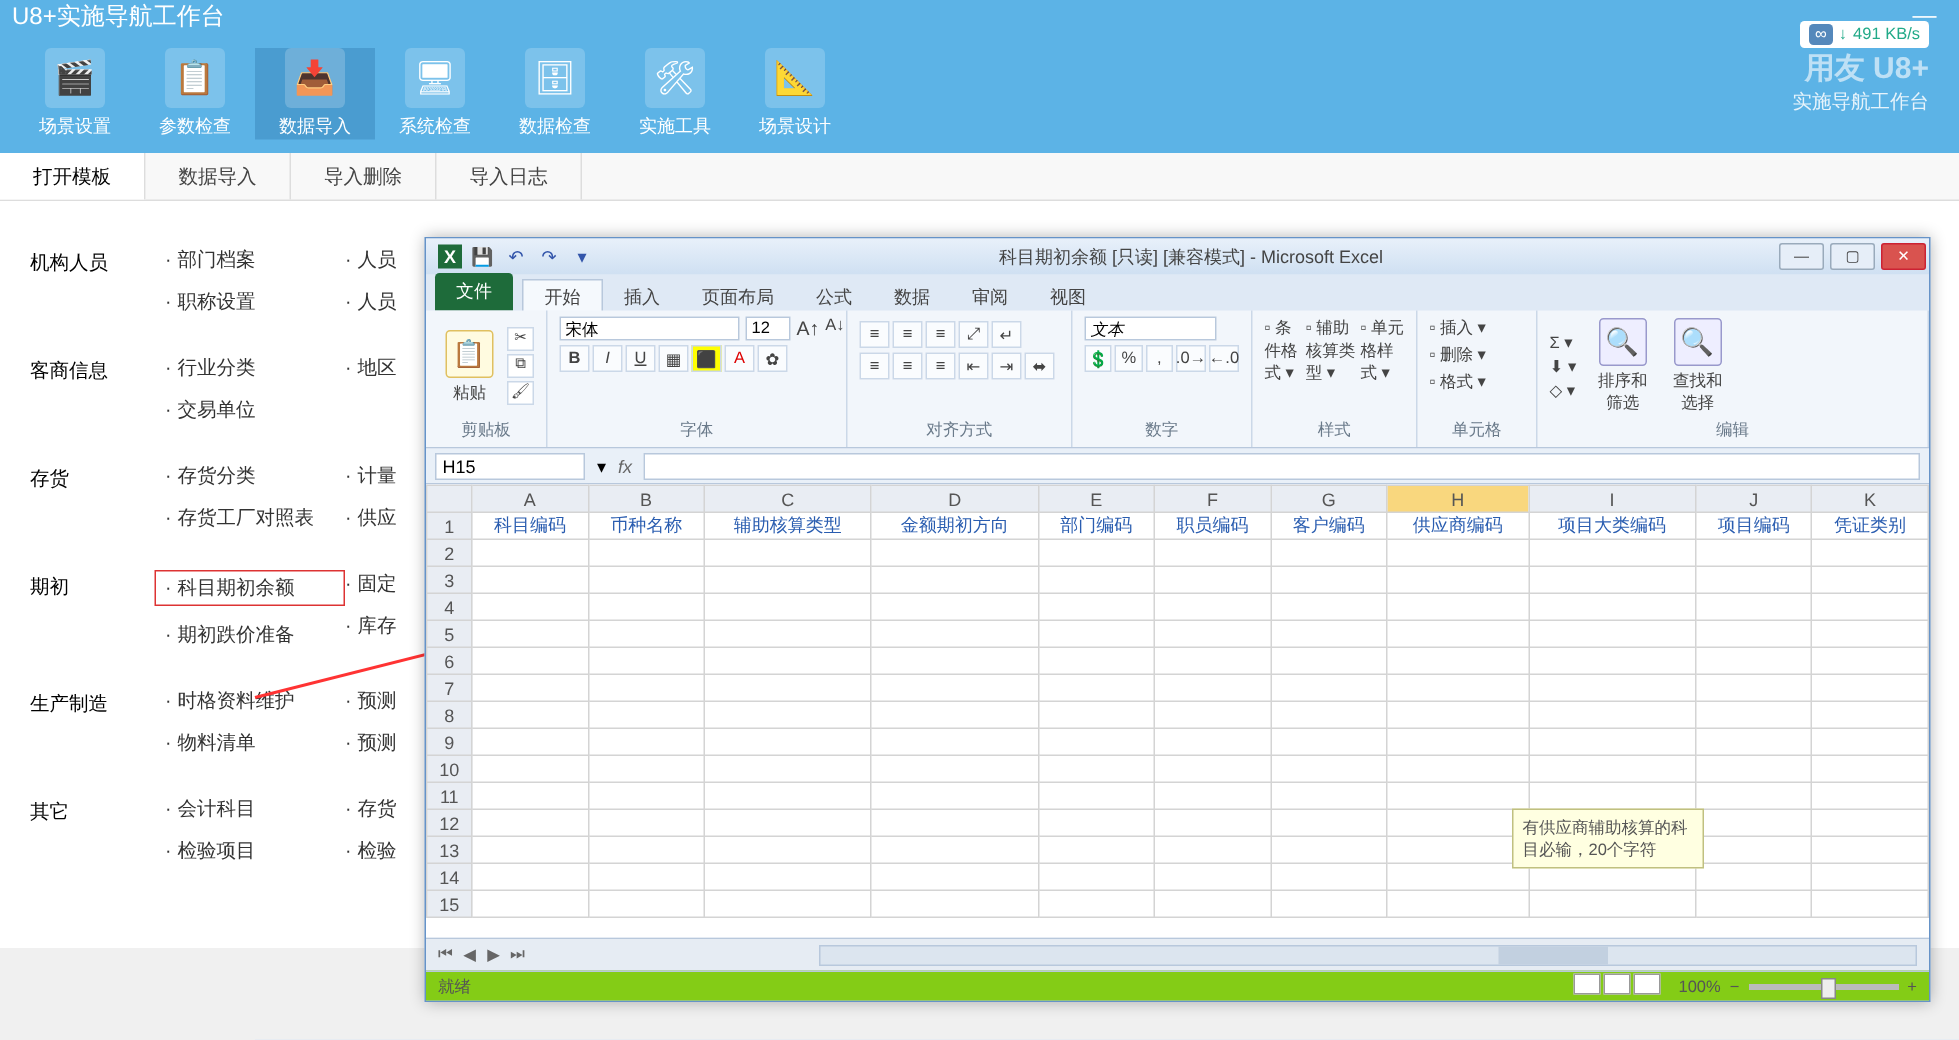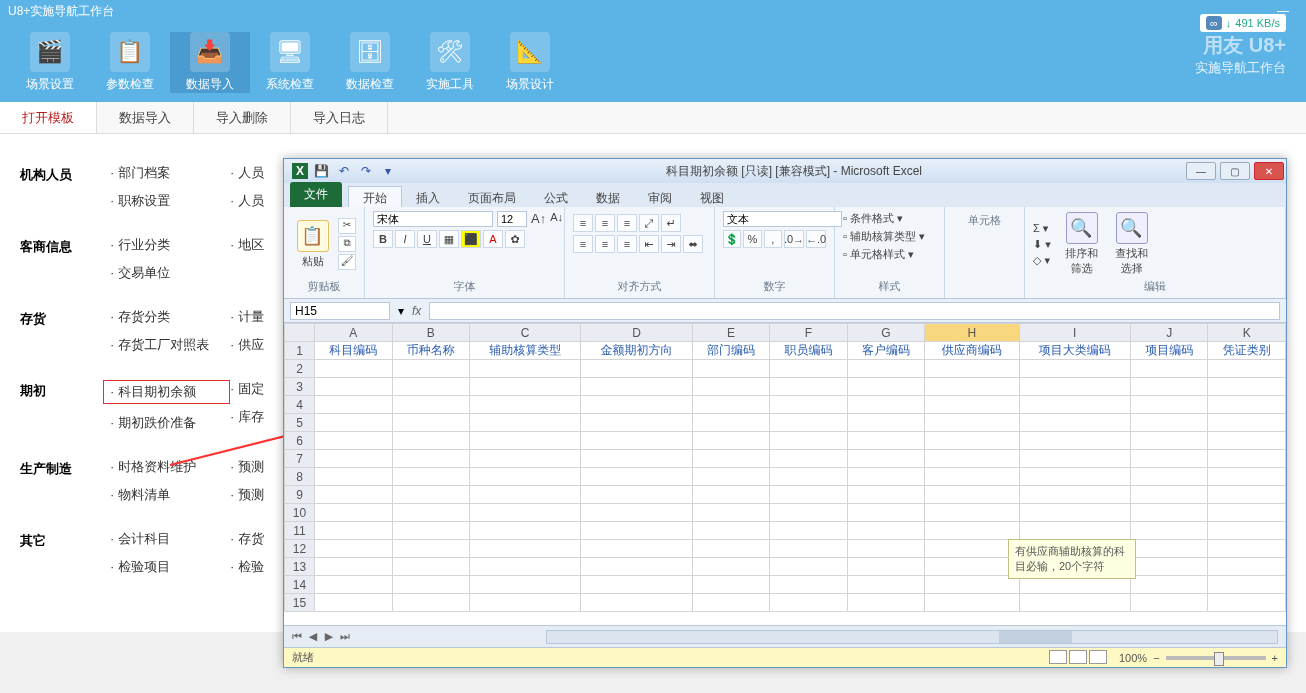--- a/index.html
+++ b/index.html
@@ -1,37 +1,37 @@
 <!DOCTYPE html>
 <html><head>
 <meta charset="utf-8">
 <style>
 * { margin: 0; padding: 0; box-sizing: border-box; font-family: "Microsoft YaHei", SimSun, sans-serif; }
 body { background: #f0f0f0; width: 1306px; height: 693px; overflow: hidden; position: relative; }
 
 
-.u8-titlebar { background: #5cb3e6; color: #fff; font-size: 12px; padding: 3px 8px; height: 22px; display: flex; justify-content: space-between; align-items: center; }
+.u8-titlebar { background: #5cb3e6; color: #fff; font-size: 16px; padding: 3px 8px; height: 22px; display: flex; justify-content: space-between; align-items: center; }
 .u8-titlebar .sysbtn { width: 30px; text-align: center; cursor: pointer; }
 .u8-ribbon { background: #5cb3e6; height: 80px; display: flex; align-items: center; padding: 0 10px; position: relative; }
 .u8-ribbon .item { width: 80px; text-align: center; color: #fff; font-size: 12px; cursor: pointer; }
 .u8-ribbon .item.active { background: #4a9cd0; }
 .u8-ribbon .item .ico { width: 40px; height: 40px; margin: 0 auto 4px; background: #fff3; border-radius: 4px; display:flex;align-items:center;justify-content:center;font-size:22px; }
 .u8-brand { position: absolute; right: 20px; top: 10px; color: #fff; text-align: right; }
 .u8-brand .big { font-size: 20px; font-weight: bold; opacity: .6; }
 .u8-brand .sub { font-size: 13px; opacity: .85; }
 .u8-speed { position: absolute; right: 20px; top: -8px; background: #fff; color: #2a8; font-size: 11px; padding: 2px 6px; border-radius: 3px; display:flex;align-items:center;gap:4px;}
 .u8-speed .cloud{color:#fff;background:#58b;border-radius:3px;padding:1px 4px;}
 
 .u8-tabs { background: #f8f8f8; height: 32px; display: flex; border-bottom: 1px solid #ddd; }
 .u8-tabs .tab { padding: 7px 22px; font-size: 13px; color: #444; border-right: 1px solid #ddd; cursor: pointer; }
-.u8-tabs .tab.active { background: #fff; color: #b91c1c; }
+.u8-tabs .tab.active { background: #fff; color: #000000; }
 
 .u8-body { background: #fff; padding: 30px 20px; font-size: 13px; }
 .u8-row { display: flex; align-items: flex-start; margin-bottom: 16px; }
-.u8-row .cat { width: 90px; font-weight: bold; padding-top:2px; }
+.u8-row .cat { width: 90px; font-weight: normal; padding-top:2px; }
 .u8-row .links { flex: 1; display: flex; flex-wrap: wrap; }
 .u8-row .links .col { width: 120px; }
 .u8-row .links a { display: block; color: #333; text-decoration: none; margin-bottom: 10px; cursor: pointer; }
 .u8-row .links a::before { content: "·"; margin-right: 4px; }
 .u8-row .links a.hilite { border: 1px solid #d33; padding: 2px 6px; margin-left:-7px; }
 
 
 .arrow { position: absolute; left: 150px; top: 380px; width: 330px; height: 90px; pointer-events: none; }
 
 
@@ -78,21 +78,21 @@
 .ex-tooltip{position:absolute;right:150px;bottom:46px;background:#ffffe1;border:1px solid #c0c080;padding:4px 6px;font-size:11px;color:#555;width:128px;}
 
 .ex-sheettabs{height:22px;background:#e6ecf3;border-top:1px solid #b8c8dc;display:flex;align-items:center;font-size:11px;}
 .ex-sheettabs .nav{display:flex;gap:2px;padding:0 6px;}
 .ex-sheettabs .nav span{width:14px;text-align:center;color:#666;cursor:pointer;}
 .ex-sheettabs .sh{padding:2px 12px;background:#fff;border:1px solid #b8c8dc;border-bottom:none;margin-right:-1px;cursor:pointer;margin-top:40px;}
 .ex-sheettabs .sh.inactive{background:#dce5ef;}
 .ex-sheettabs .scroll{flex:1;margin:0 8px;height:14px;background:#dce5ef;border:1px solid #b8c8dc;position:relative;}
 .ex-sheettabs .scroll .thumb{position:absolute;left:62%;width:10%;top:0;bottom:0;background:#c2d0e0;}
 
-.ex-status{height:20px;background:#fef9c3;border-top:1px solid #b8c8dc;display:flex;align-items:center;justify-content:space-between;font-size:11px;color:#555;padding:0 8px;}
+.ex-status{height:20px;background:#84cc16;border-top:1px solid #b8c8dc;display:flex;align-items:center;justify-content:space-between;font-size:11px;color:#555;padding:0 8px;}
 .ex-status .views span{width:18px;height:14px;border:1px solid #999;display:inline-block;margin-right:2px;background:#fff;}
 .ex-status .zoom{display:flex;align-items:center;gap:6px;}
 .ex-status .zoom .slider{width:100px;height:4px;background:#bbb;position:relative;}
 .ex-status .zoom .slider::after{content:"";position:absolute;left:48%;top:-4px;width:8px;height:12px;background:#eee;border:1px solid #888;}
 </style>
 </head>
 <body>
 
 <div class="u8-titlebar">
   <span>U8+实施导航工作台</span>
@@ -318,42 +318,47 @@
           <span>⇤</span>
           <span>⇥</span>
           <span>⬌</span>
         </div>
       </div>
       <div class="lbl">对齐方式</div>
     </div>
 
     <div class="ex-group" style="width:120px;">
       <div>
-        <input class="fake" style="width: 119px;" value="文本">
+        <input class="fake" style="width: 88px; font-style: italic;" value="文本">
         <div class="btnrow">
           <span>💲</span>
           <span>%</span>
           <span>,</span>
           <span>.0→</span>
           <span>←.0</span>
         </div>
       </div>
       <div class="lbl">数字</div>
     </div>
 
     <div class="ex-group" style="width:110px;">
-      <div id="style-items" class="body" style="flex-direction:column;align-items:flex-start;gap:3px;">
+      <div id="style-items" class="body" style="flex-direction:row;align-items:flex-start;gap:3px;">
           <div>▫ 条件格式 ▾</div>
           <div>▫ 辅助核算类型 ▾</div>
           <div>▫ 单元格样式 ▾</div>
         </div>
       <div class="lbl">样式</div>
     </div>
 
     <div class="ex-group" style="width:80px;">
+      <div id="cell-items" class="body" style="flex-direction:column;align-items:flex-start;gap:3px;">
+          <div>▫ 插入 ▾</div>
+          <div>▫ 删除 ▾</div>
+          <div>▫ 格式 ▾</div>
+        </div>
       <div class="lbl">单元格</div>
     </div>
 
     <div class="ex-group" style="flex:1;">
       <div class="body" style="gap:10px;">
         <div style="display:flex;flex-direction:column;gap:3px;font-size:11px;">
           <span>Σ ▾</span>
           <span>⬇ ▾</span>
           <span>◇ ▾</span>
         </div>

